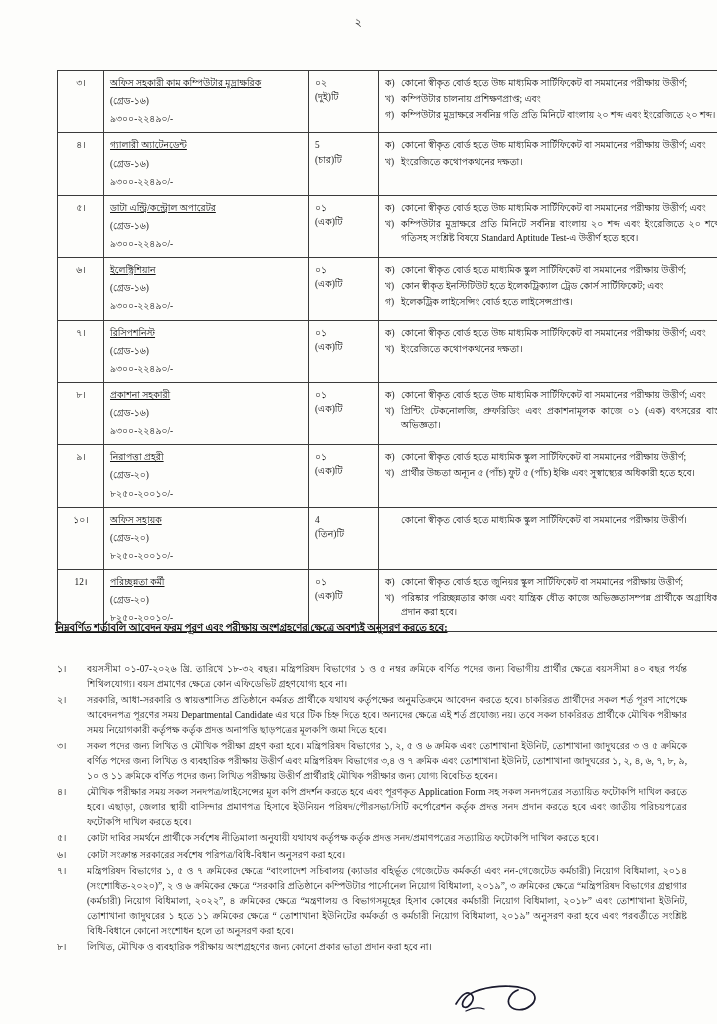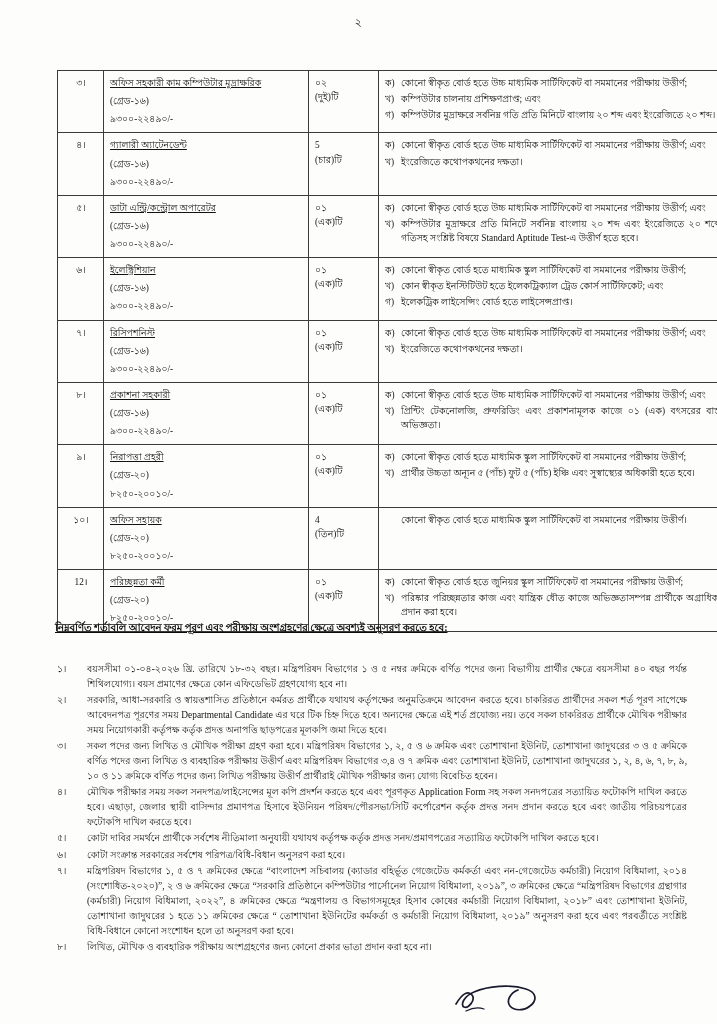--- a/index.html
+++ b/index.html
@@ -366,21 +366,21 @@
           </td>
         </tr>
       </tbody>
   </table>
 
   <div class="conditions-heading">নিম্নবর্ণিত শর্তাবলি আবেদন ফরম পূরণ এবং পরীক্ষায় অংশগ্রহণের ক্ষেত্রে অবশ্যই অনুসরণ করতে হবে:</div>
 
   <div class="conditions">
       <div class="cond-row">
         <div class="cond-num">১।</div>
-        <div class="cond-text">বয়সসীমা ০১-০৪-২০২৬ খ্রি. তারিখে ১৮-৩২ বছর। মন্ত্রিপরিষদ বিভাগের ১ ও ৫ নম্বর ক্রমিকে বর্ণিত পদের জন্য বিভাগীয় প্রার্থীর ক্ষেত্রে বয়সসীমা ৪০ বছর পর্যন্ত শিথিলযোগ্য। বয়স প্রমাণের ক্ষেত্রে কোন এফিডেভিট গ্রহণযোগ্য হবে না।</div>
+        <div class="cond-text">বয়সসীমা ০১-07-২০২৬ খ্রি. তারিখে ১৮-৩২ বছর। মন্ত্রিপরিষদ বিভাগের ১ ও ৫ নম্বর ক্রমিকে বর্ণিত পদের জন্য বিভাগীয় প্রার্থীর ক্ষেত্রে বয়সসীমা ৪০ বছর পর্যন্ত শিথিলযোগ্য। বয়স প্রমাণের ক্ষেত্রে কোন এফিডেভিট গ্রহণযোগ্য হবে না।</div>
       </div>
       <div class="cond-row">
         <div class="cond-num">২।</div>
         <div class="cond-text">সরকারি, আধা-সরকারি ও স্বায়ত্তশাসিত প্রতিষ্ঠানে কর্মরত প্রার্থীকে যথাযথ কর্তৃপক্ষের অনুমতিক্রমে আবেদন করতে হবে। চাকরিরত প্রার্থীদের সকল শর্ত পূরণ সাপেক্ষে আবেদনপত্র পূরণের সময় Departmental Candidate এর ঘরে টিক চিহ্ন দিতে হবে। অন্যদের ক্ষেত্রে এই শর্ত প্রযোজ্য নয়। তবে সকল চাকরিরত প্রার্থীকে মৌখিক পরীক্ষার সময় নিয়োগকারী কর্তৃপক্ষ কর্তৃক প্রদত্ত অনাপত্তি ছাড়পত্রের মূলকপি জমা দিতে হবে।</div>
       </div>
       <div class="cond-row">
         <div class="cond-num">৩।</div>
         <div class="cond-text">সকল পদের জন্য লিখিত ও মৌখিক পরীক্ষা গ্রহণ করা হবে। মন্ত্রিপরিষদ বিভাগের ১, ২, ৫ ও ৬ ক্রমিক এবং তোশাখানা ইউনিট, তোশাখানা জাদুঘরের ৩ ও ৫ ক্রমিকে বর্ণিত পদের জন্য লিখিত ও ব্যবহারিক পরীক্ষায় উত্তীর্ণ এবং মন্ত্রিপরিষদ বিভাগের ৩,৪ ও ৭ ক্রমিক এবং তোশাখানা ইউনিট, তোশাখানা জাদুঘরের ১, ২, ৪, ৬, ৭, ৮, ৯, ১০ ও ১১ ক্রমিকে বর্ণিত পদের জন্য লিখিত পরীক্ষায় উত্তীর্ণ প্রার্থীরাই মৌখিক পরীক্ষার জন্য যোগ্য বিবেচিত হবেন।</div>
       </div>
       <div class="cond-row">

